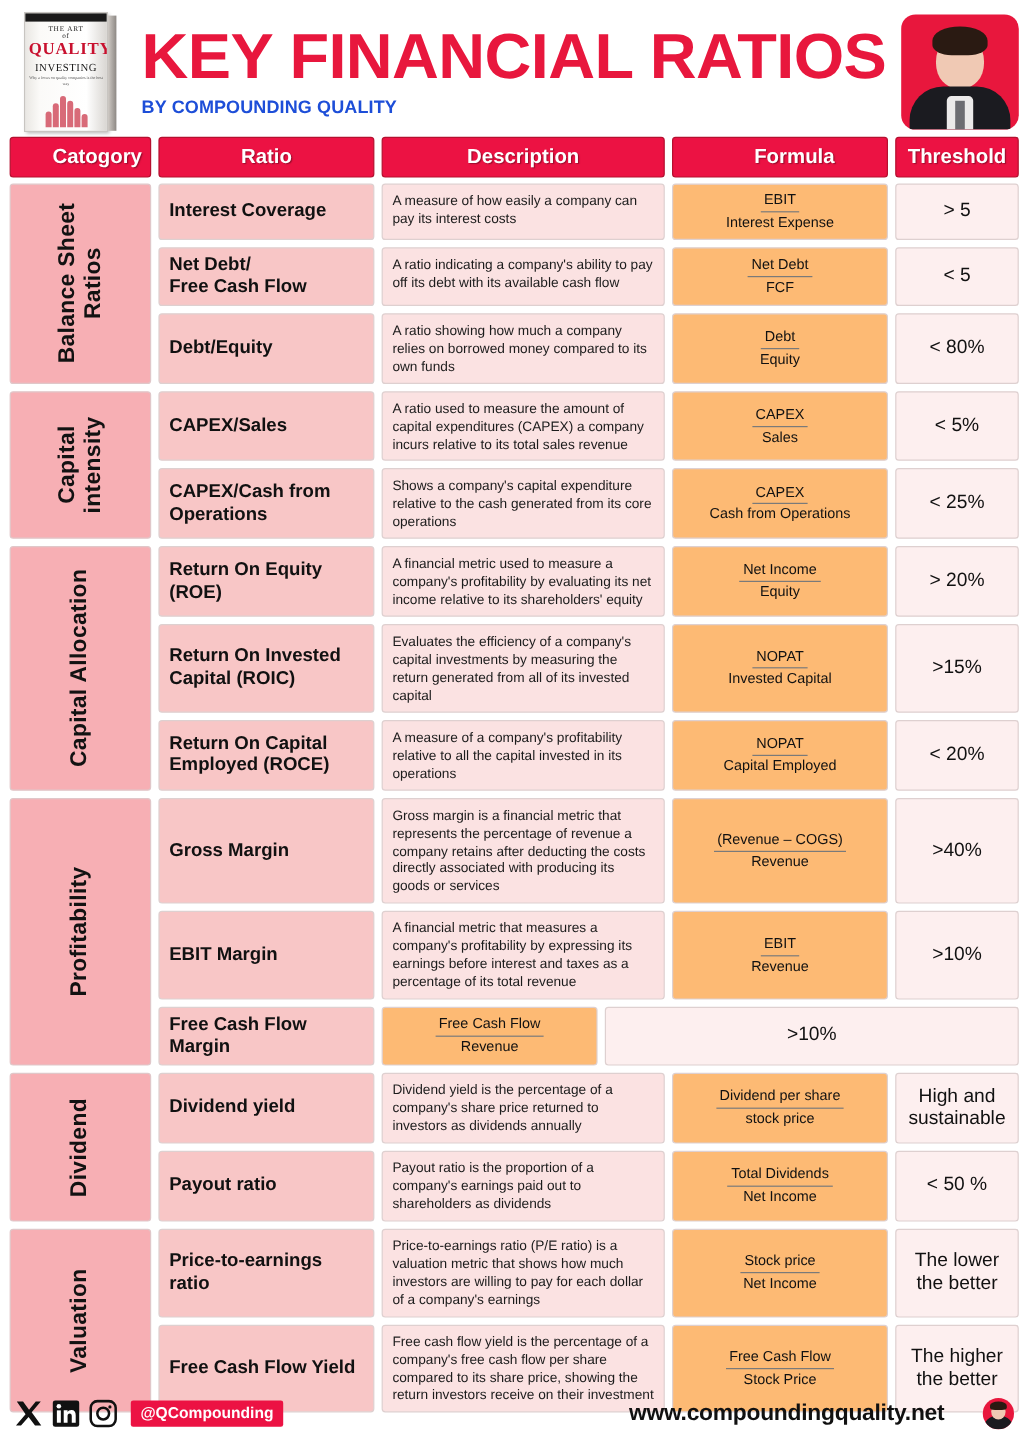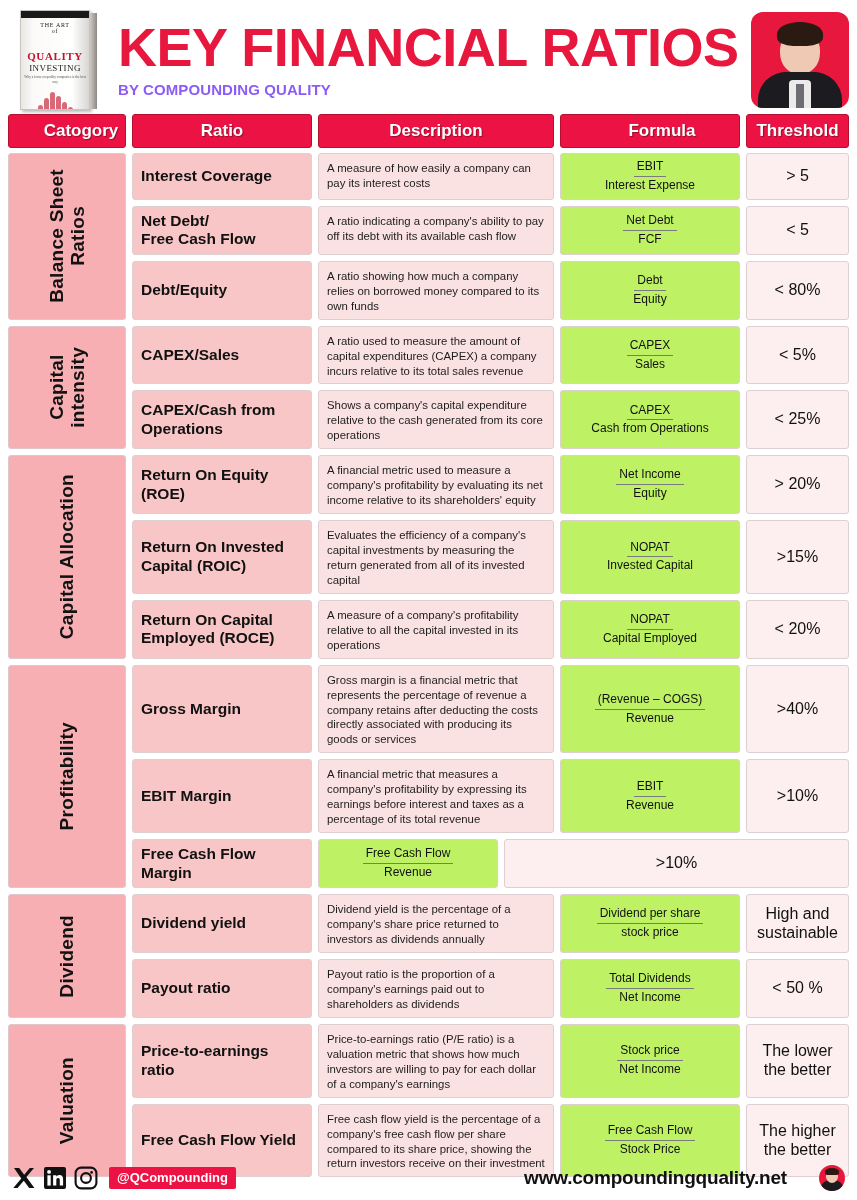--- a/index.html
+++ b/index.html
@@ -43,21 +43,21 @@
     height: 7px; width: 100%;
     background: #1a1a1a;
   }
   .book-inner {
     padding: 4px 3px 0 3px;
     text-align: center;
     font-family: "Liberation Serif", serif;
     color: #1a1a1a;
   }
   .bk-l1 { font-size: 6px; letter-spacing:.7px; }
-  .bk-l2 { font-size: 11px; letter-spacing:.6px; color:#c8102e; font-weight:700; margin-top:16px;}
+  .bk-l2 { font-size: 14px; letter-spacing:.6px; color:#c8102e; font-weight:700; margin-top:0;}
   .bk-l3 { font-size: 9px; letter-spacing:.4px; margin-top:1px;}
   .bk-sub { font-size: 3.4px; line-height:1.5; margin-top:2px; color:#555;}
   .bk-figs {
     margin-top: 3px; height: 30px;
     display:flex; align-items:flex-end; justify-content:center; gap:1px;
   }
   .bk-fig { width:5px; background:#d86a78; border-radius:3px 3px 0 0; }
   .bk-fig.a{height:13px;} .bk-fig.b{height:20px;} .bk-fig.c{height:26px;}
   .bk-fig.d{height:22px;} .bk-fig.e{height:16px;} .bk-fig.f{height:11px;}
   .bk-author { font-size:3.6px; letter-spacing:.6px; margin-top:4px; color:#444; }
@@ -74,21 +74,21 @@
     line-height: .98;
     white-space: nowrap;
     font-family: "Liberation Sans", sans-serif;
     transform: scaleX(1.02);
     transform-origin: left center;
   }
   .sub-title {
     margin-top: 7px;
     font-size: 15px;
     font-weight: 800;
-    color: #8b5cf6;
+    color: #1d4ed8;
     letter-spacing: .1px;
   }
   .avatar {
     width: 98px; height: 96px;
     flex: 0 0 auto;
     background: #E8173D;
     border-radius: 12px;
     position: relative;
     overflow: hidden;
   }
@@ -207,21 +207,21 @@
     flex: 0 0 236px;
     background: #FBE2E2;
     align-items: flex-start;
     font-size: 11.4px;
     color: #1c1c1c;
     line-height: 1.31;
     padding-top: 7px;
   }
   .c-form {
     flex: 0 0 180px;
-    background: #bef264;
+    background: #fdba74;
     align-items: center;
     justify-content: center;
     font-size: 12px;
     color: #111;
   }
   .frac { text-align:center; line-height:1.32; }
   .frac .num {
     border-bottom: 1px solid #7a7a7a;
     display: inline-block;
     padding: 0 3px 1px 3px;

